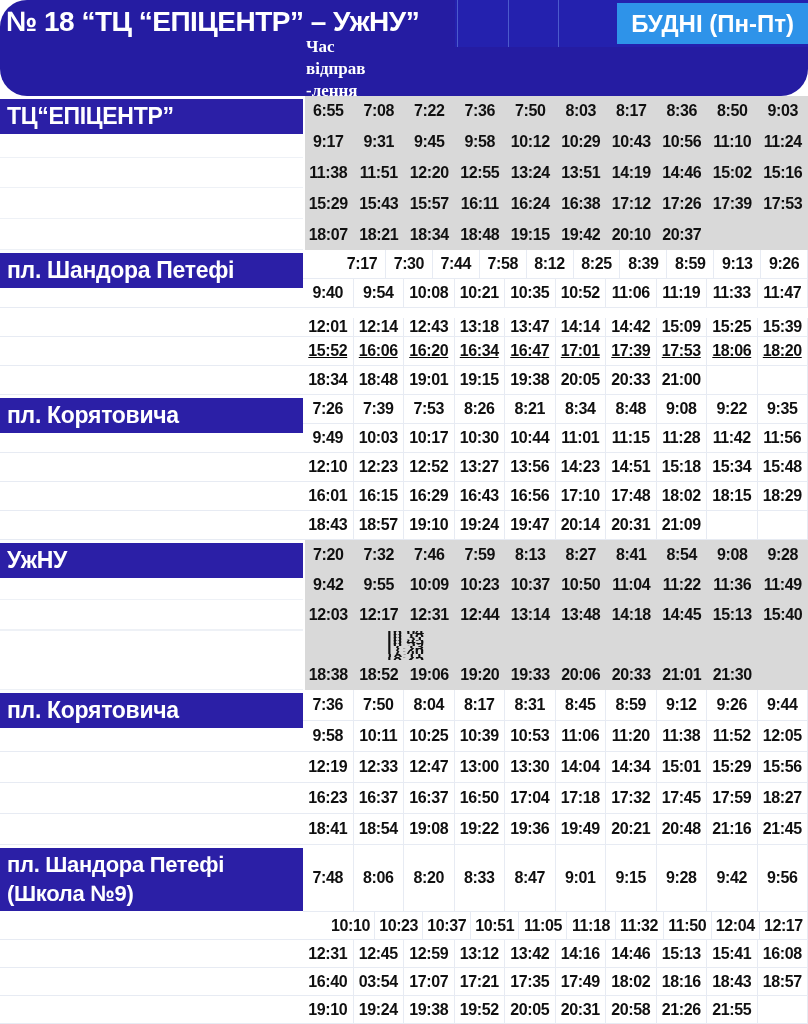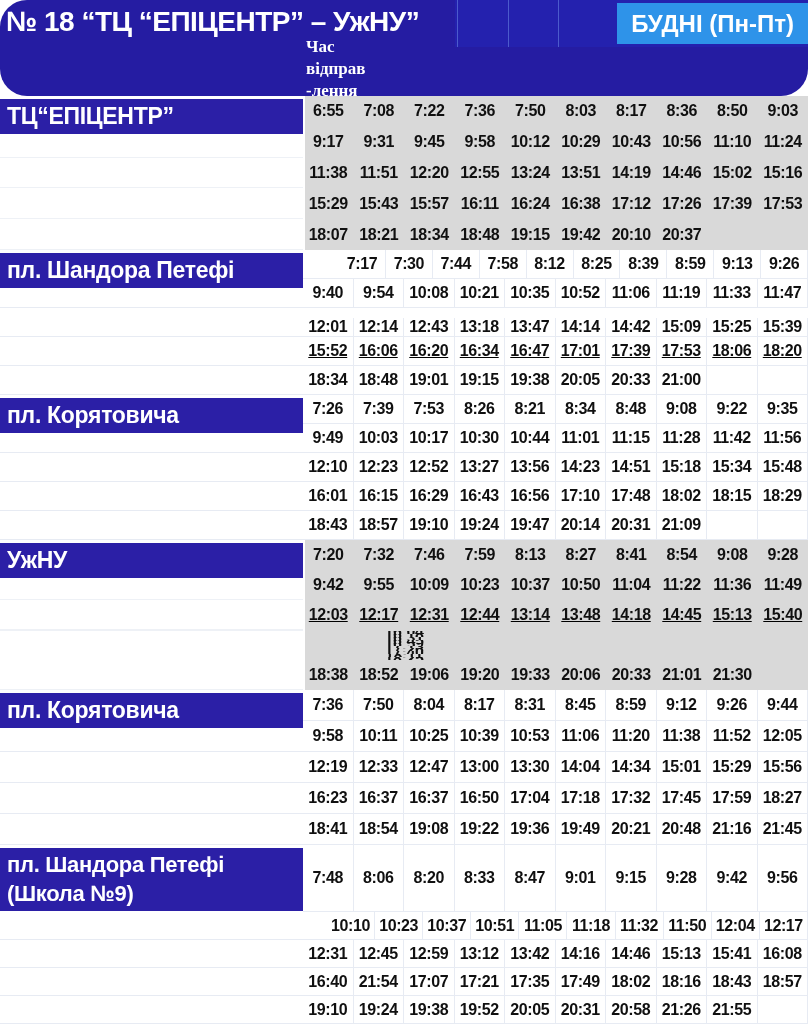--- a/index.html
+++ b/index.html
@@ -298,21 +298,21 @@
             <div class="cell">9:55</div>
             <div class="cell">10:09</div>
             <div class="cell">10:23</div>
             <div class="cell">10:37</div>
             <div class="cell">10:50</div>
             <div class="cell">11:04</div>
             <div class="cell">11:22</div>
             <div class="cell">11:36</div>
             <div class="cell">11:49</div>
           </div>
-          <div class="row" style="height: 30px; text-decoration: underline;">
+          <div class="row" style="height: 30px;">
             <div class="row-spacer"></div>
             <div class="cell">12:03</div>
             <div class="cell">12:17</div>
             <div class="cell">12:31</div>
             <div class="cell">12:44</div>
             <div class="cell">13:14</div>
             <div class="cell">13:48</div>
             <div class="cell">14:18</div>
             <div class="cell">14:45</div>
             <div class="cell">15:13</div>
@@ -454,21 +454,21 @@
             <div class="cell">13:42</div>
             <div class="cell">14:16</div>
             <div class="cell">14:46</div>
             <div class="cell">15:13</div>
             <div class="cell">15:41</div>
             <div class="cell">16:08</div>
           </div>
           <div class="row" style="height: 28px;">
             <div class="row-spacer"></div>
             <div class="cell">16:40</div>
-            <div class="cell">21:54</div>
+            <div class="cell">03:54</div>
             <div class="cell">17:07</div>
             <div class="cell">17:21</div>
             <div class="cell">17:35</div>
             <div class="cell">17:49</div>
             <div class="cell">18:02</div>
             <div class="cell">18:16</div>
             <div class="cell">18:43</div>
             <div class="cell">18:57</div>
           </div>
           <div class="row" style="height: 28px;">

